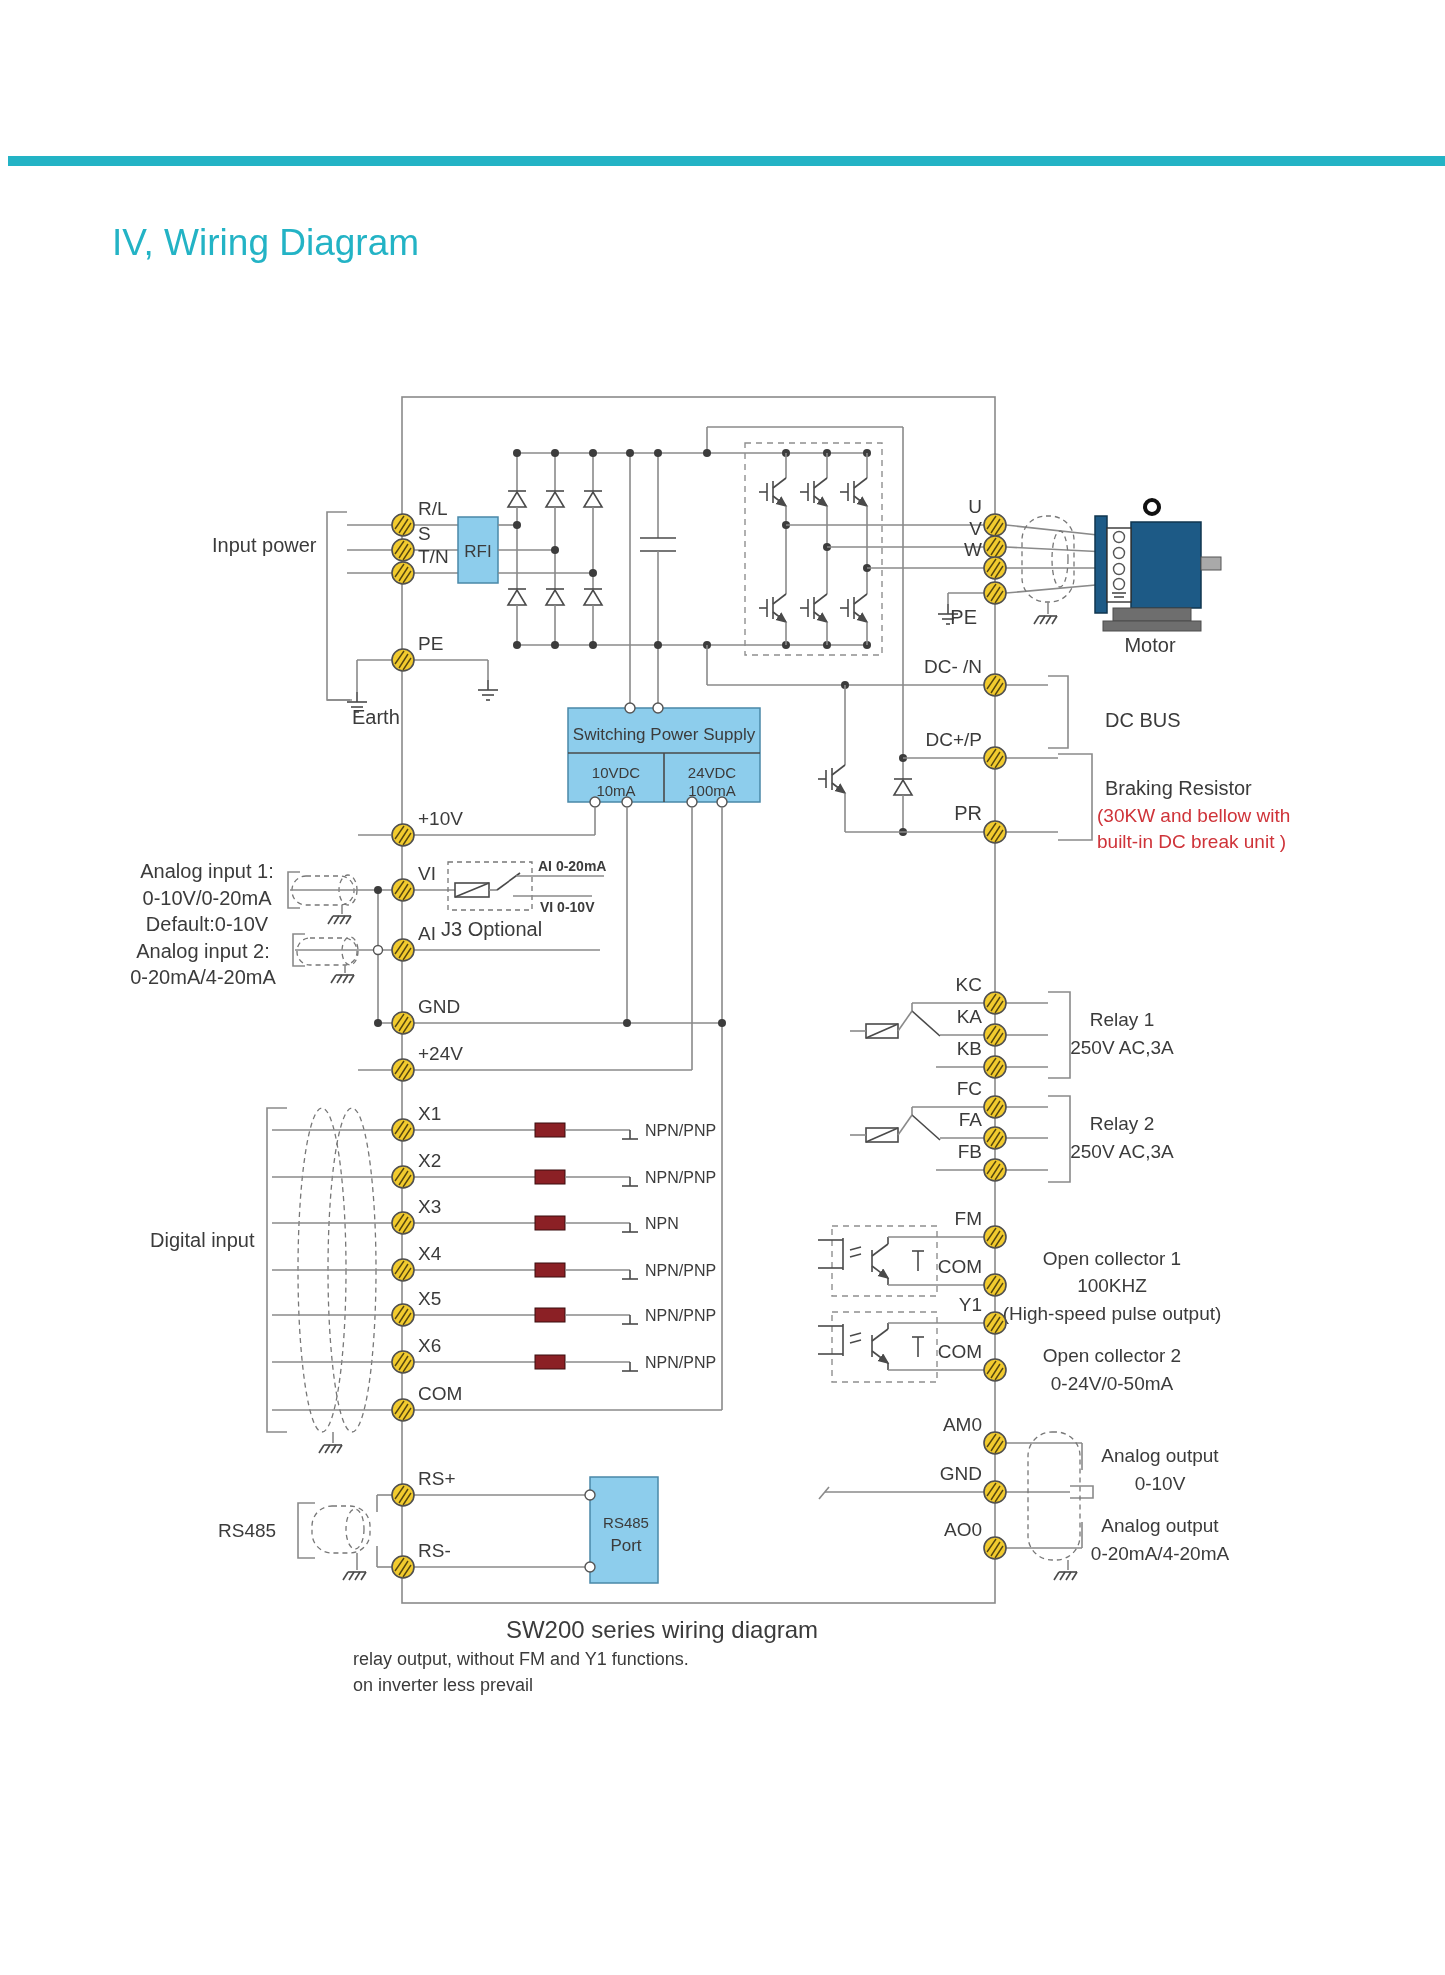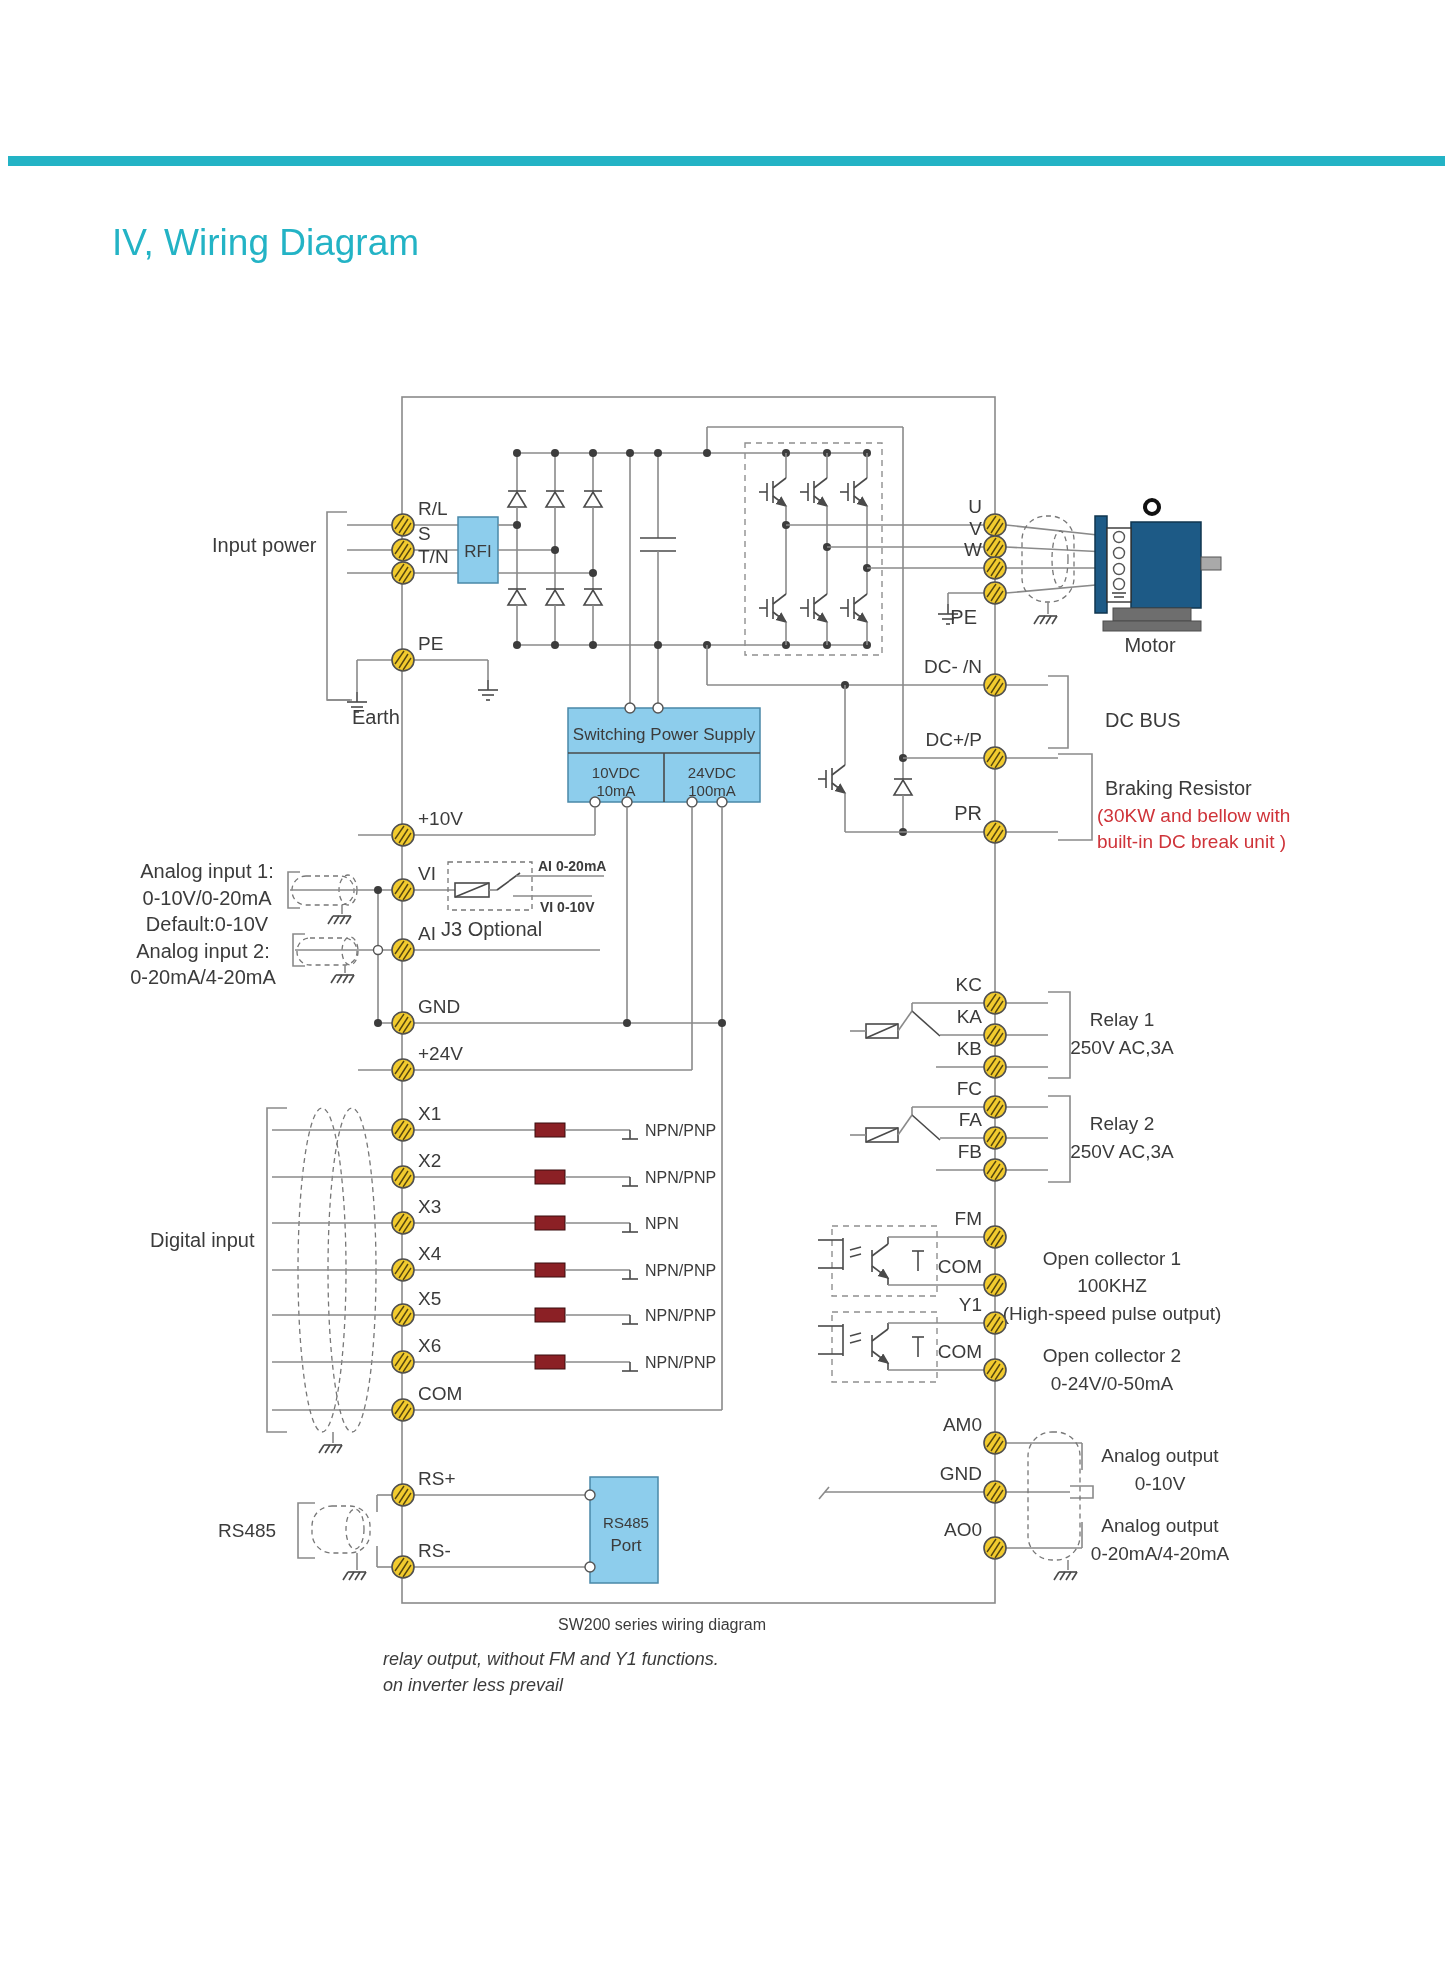--- a/index.html
+++ b/index.html
@@ -17,23 +17,23 @@
   .th{stroke:#55460f;stroke-width:1.4;}
   .bluebox{fill:#8dcdec;stroke:#4a88a8;stroke-width:1.5;}
   .mblue{fill:#1d5a86;stroke:#10364f;stroke-width:1.5;}
   .gray1{fill:#6e6e6e;stroke:#4d4d4d;}
   .resistor{fill:#8b2025;stroke:#3a0c0e;stroke-width:1;}
   text{fill:#3b3b3b;font-family:"Liberation Sans",sans-serif;}
   .t20{font-size:20px;} .t19{font-size:19px;} .t17{font-size:17px;}
   .t16{font-size:16px;} .t15{font-size:15px;} .t14b{font-size:14px;font-weight:bold;}
   .red{fill:#cf3339;}
   .mid{text-anchor:middle;} .end{text-anchor:end;}
-  .caption{position:absolute;left:402px;top:1616px;width:520px;text-align:center;font-size:16px;color:#3b3b3b;}
+  .caption{position:absolute;left:402px;top:1616px;width:520px;text-align:center;font-size:24px;color:#3b3b3b;}
   .note{position:absolute;left:333px;top:1646px;width:640px;font-size:18px;line-height:26px;color:#3b3b3b;}
-  .note .indent{margin-left:50px;font-style:italic;}
+  .note .indent{margin-left:20px;}
   .note b{font-weight:bold;}
 </style>
 </head>
 <body>
 
 <div class="page">
   <div class="top-rule"></div>
   <h1 class="title">IV, Wiring Diagram</h1>
 
   <svg class="diagram" width="1445" height="1975" viewBox="0 0 1445 1975">

